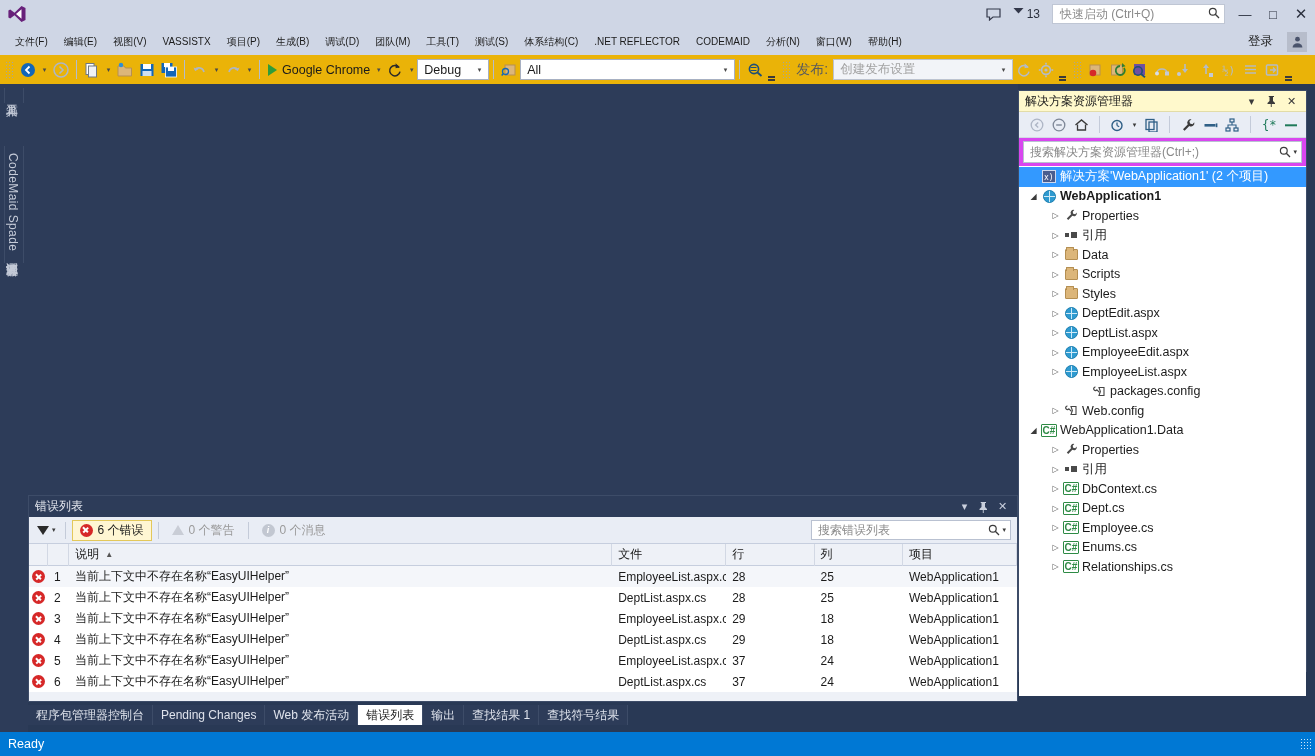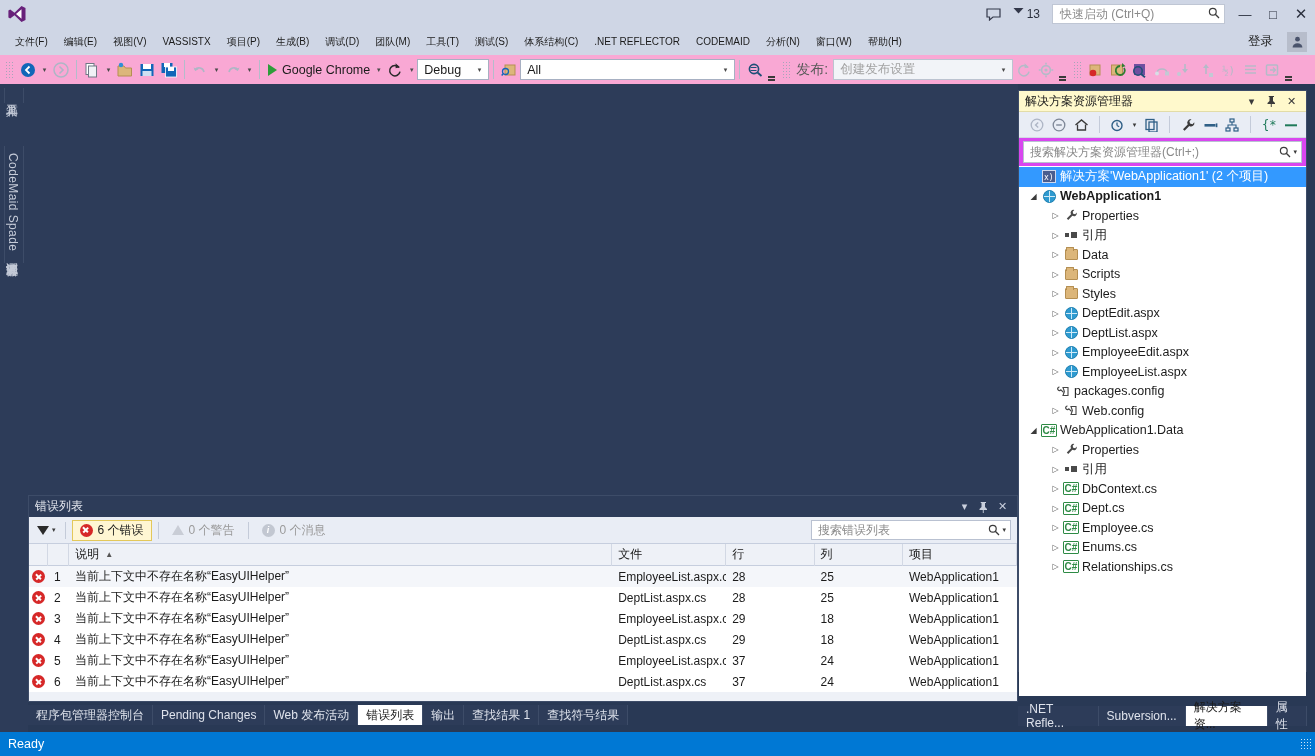--- a/index.html
+++ b/index.html
@@ -55,21 +55,21 @@
   .menu-right { margin-left: auto; display: flex; align-items: center; }
   .signin { font-size: 12.5px; color: #1b1b1b; padding: 0 14px; }
   .acct-ico {
     width: 20px; height: 20px; background: #b7bdcb; margin-right: 8px;
     display: flex; align-items: center; justify-content: center; color: #49536b;
   }
 
   
   .toolbar {
     position: absolute; left: 0; top: 55px; width: 1315px; height: 29px;
-    background: #f9a8d4; display: flex; align-items: center;
+    background: #eab308; display: flex; align-items: center;
   }
   .grip { width: 9px; height: 18px; margin: 0 3px 0 5px;
     background-image: radial-gradient(#9aa3b5 0.8px, transparent 0.9px);
     background-size: 3px 3px; opacity: .85; }
   .tb-sep { width: 1px; height: 19px; background: #b4bccb; margin: 0 4px; }
   .tbtn { width: 22px; height: 22px; display: flex; align-items: center; justify-content: center; }
   .tb-caret { font-size: 7px; color: #4a4a4a; width: 11px; text-align: center; }
   .run-btn { display: flex; align-items: center; gap: 5px; padding: 0 3px 0 4px; }
   .play-tri { width: 0; height: 0; border-left: 9px solid #2e9c3a; border-top: 6px solid transparent; border-bottom: 6px solid transparent; }
   .run-label { font-size: 12.5px; color: #1b1b1b; }
@@ -810,21 +810,21 @@
         <span class="tlabel">EmployeeEdit.aspx</span>
       </div>
       <div class="tnode" style="padding-left:30px;">
         <span class="tw">▷</span>
         <span class="ticon">
             <span class="globe-ico"></span>
           </span>
         <span class="tlabel">EmployeeList.aspx</span>
       </div>
 
-      <div class="tnode" style="padding-left:22px;">
+      <div class="tnode" style="padding-left:22px;margin-left:36px;">
         <span class="tw"></span>
         <span class="ticon cfg-ico">
           <svg width="13" height="13" viewBox="0 0 13 13">
               <path d="M2.5 2 a1.8 1.8 0 1 0 1.4 2.9 L6.5 7.4" fill="none" stroke="#444" stroke-width="1.2"></path>
               <path d="M6 2.5 h5 v8 h-5 l1.4 -4 z" fill="none" stroke="#444" stroke-width="1.1"></path>
             </svg>
         </span>
         <span class="tlabel">packages.config</span>
       </div>
       <div class="tnode" style="padding-left:30px;">
@@ -907,25 +907,19 @@
   <div class="btabs">
     <div class="btab">程序包管理器控制台</div>
     <div class="btab">Pending Changes</div>
     <div class="btab">Web 发布活动</div>
     <div class="btab active">错误列表</div>
     <div class="btab">输出</div>
     <div class="btab">查找结果 1</div>
     <div class="btab">查找符号结果</div>
   </div>
 
-  <div class="btabs-right">
-    <div class="btab">.NET Refle...</div>
-    <div class="btab">Subversion...</div>
-    <div class="btab active">解决方案资...</div>
-    <div class="btab">属性</div>
-  </div>
 
   <div class="statusbar">
     <span>Ready</span>
     <span class="resize-grip"></span>
   </div>
 
 </div>
 
 </body></html>

